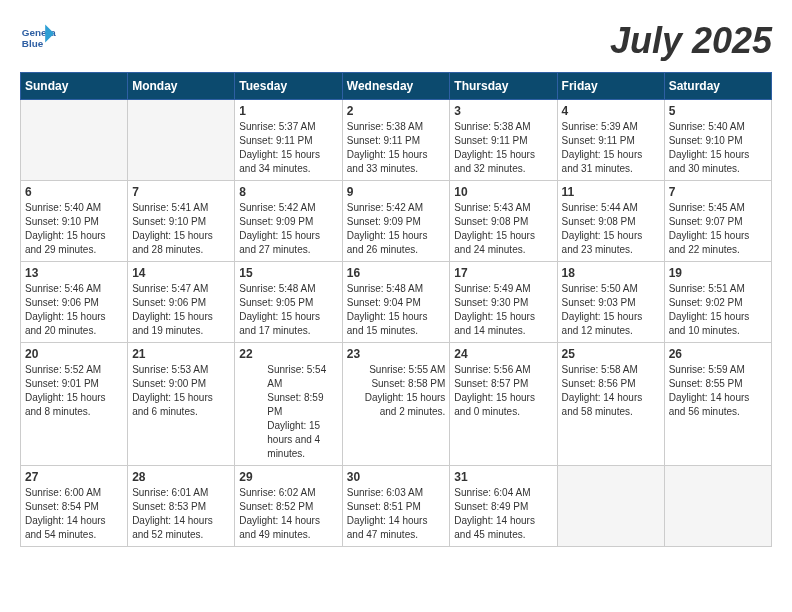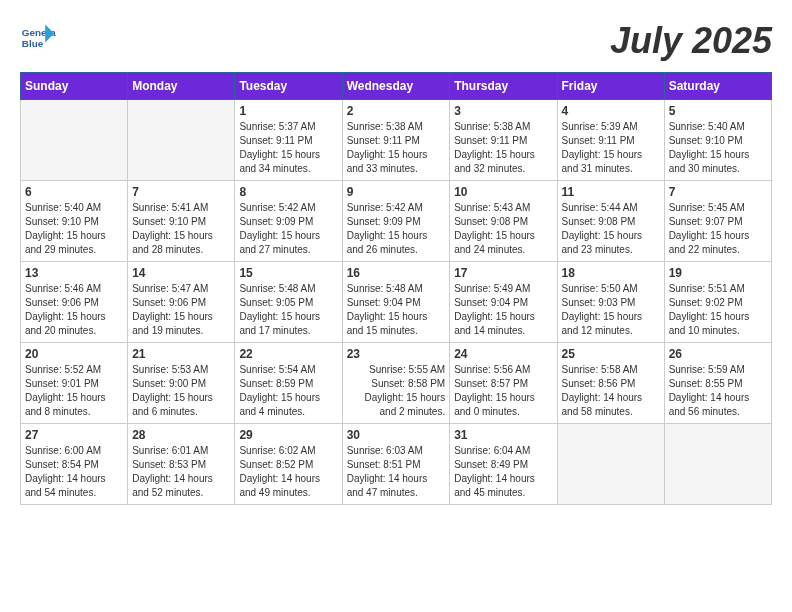--- a/index.html
+++ b/index.html
@@ -37,21 +37,21 @@
     .location-title {
       font-size: 16px;
       color: #333;
     }
     .calendar {
       width: 100%;
       border-collapse: collapse;
       font-size: 10px;
     }
     .calendar th {
-      background: #6d28d9;
+      background: #0c4a6e;
       color: #fff;
       padding: 6px 4px;
       text-align: left;
       font-size: 12px;
       font-weight: bold;
       border: 1px solid #2e5fa3;
     }
     .calendar td {
       border: 1px solid #ccc;
       vertical-align: top;
@@ -203,21 +203,21 @@
         </td>
         <td>
           <div class="day-num">16</div>
           <div class="day-info" style="white-space: pre-line;">Sunrise: 5:48 AM
 Sunset: 9:04 PM
 Daylight: 15 hours and 15 minutes.</div>
         </td>
         <td>
           <div class="day-num">17</div>
           <div class="day-info" style="white-space: pre-line;">Sunrise: 5:49 AM
-Sunset: 9:04 PM
+Sunset: 9:30 PM
 Daylight: 15 hours and 14 minutes.</div>
         </td>
         <td>
           <div class="day-num">18</div>
           <div class="day-info" style="white-space: pre-line;">Sunrise: 5:50 AM
 Sunset: 9:03 PM
 Daylight: 15 hours and 12 minutes.</div>
         </td>
         <td>
           <div class="day-num">19</div>
@@ -234,21 +234,21 @@
 Daylight: 15 hours and 8 minutes.</div>
         </td>
         <td>
           <div class="day-num">21</div>
           <div class="day-info" style="white-space: pre-line;">Sunrise: 5:53 AM
 Sunset: 9:00 PM
 Daylight: 15 hours and 6 minutes.</div>
         </td>
         <td>
           <div class="day-num">22</div>
-          <div class="day-info" style="white-space: pre-line;">Sunrise: 5:54 AM
+          <div class="day-info" style="white-space: pre-line; margin-left: 28px;">Sunrise: 5:54 AM
 Sunset: 8:59 PM
 Daylight: 15 hours and 4 minutes.</div>
         </td>
         <td>
           <div class="day-num">23</div>
           <div class="day-info" style="white-space: pre-line; text-align: right;">Sunrise: 5:55 AM
 Sunset: 8:58 PM
 Daylight: 15 hours and 2 minutes.</div>
         </td>
         <td>

